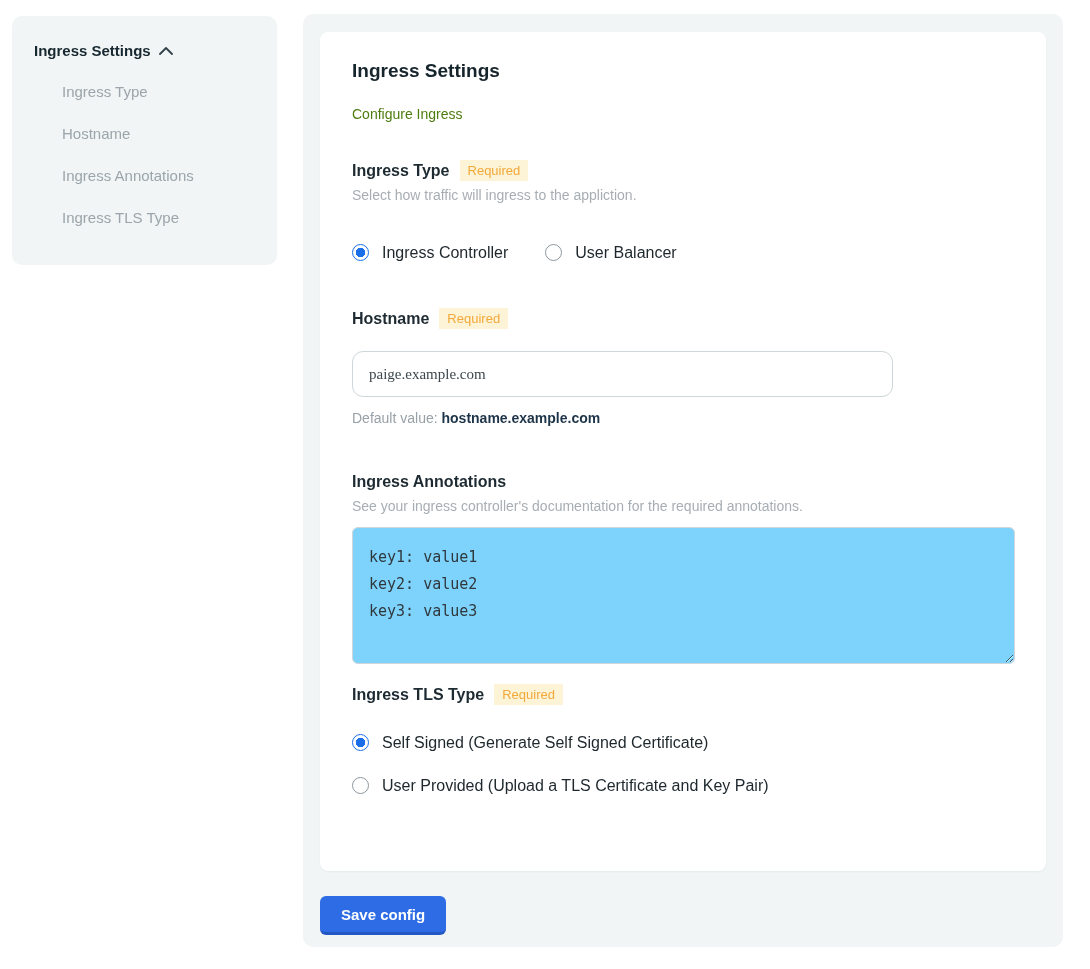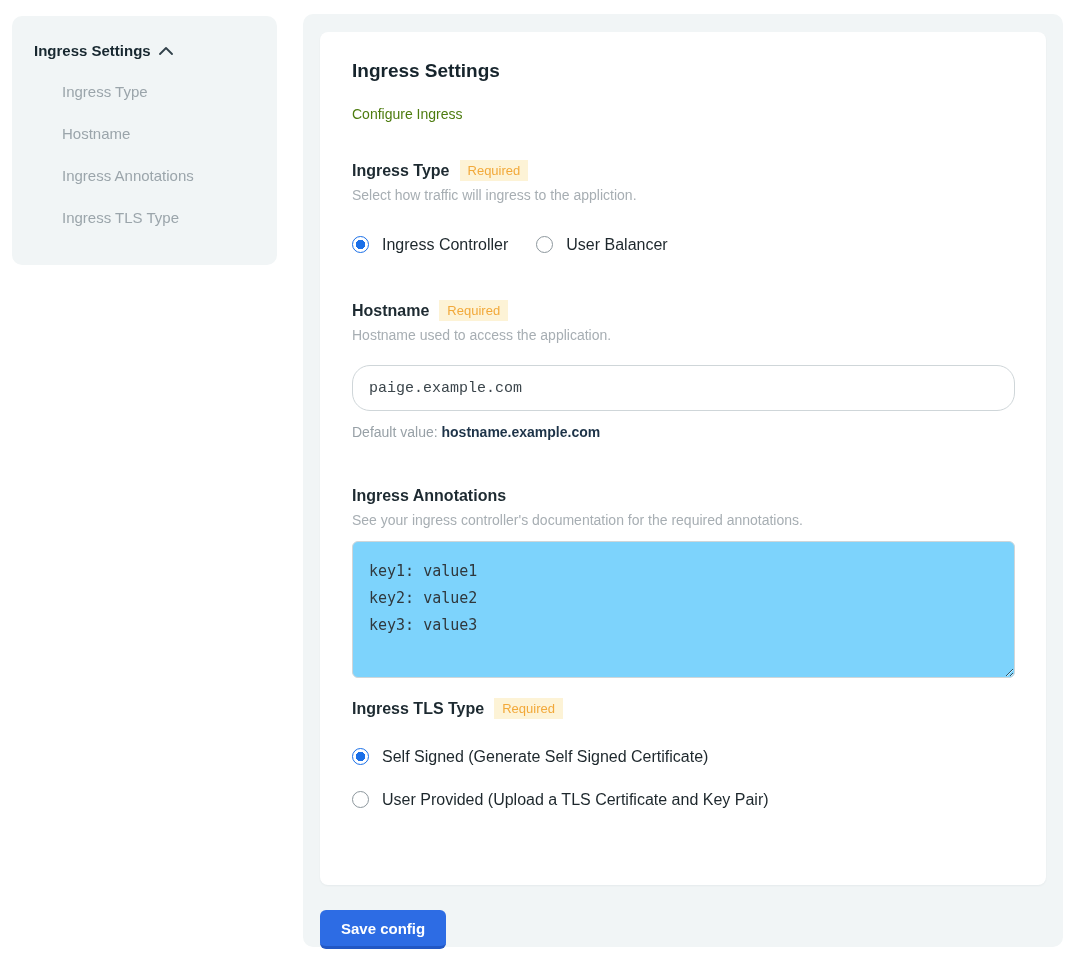--- a/index.html
+++ b/index.html
@@ -77,21 +77,21 @@
     padding: 3px 8px;
     border-radius: 0;
     line-height: 15px;
   }
   .sec-desc {
     margin-top: 6px;
     font-size: 14px; color: #a7aeb3; line-height: 16px;
   }
 
   
-  .radio-row { margin-top: 32px; display: flex; align-items: center; gap: 28px; }
+  .radio-row { margin-top: 40px; display: flex; align-items: center; gap: 37px; }
   .radio {
     display: inline-flex; align-items: center; gap: 13px;
     font-size: 16px; font-weight: 500; color: #1d272c;
     cursor: pointer; line-height: 19px;
   }
   .radio input {
     appearance: none; -webkit-appearance: none;
     width: 17px; height: 17px;
     border: 1.5px solid #8d979d;
     border-radius: 50%;
@@ -103,26 +103,26 @@
     border: 1.5px solid #1a6fe8;
     background: radial-gradient(circle, #1a6fe8 0 4.5px, #ffffff 5px 100%);
   }
   .radio-stack .radio { display: flex; }
   .radio-stack .radio + .radio { margin-top: 24px; }
   .radio-stack { margin-top: 28px; }
 
   
   .text-input {
     margin-top: 22px;
-    width: 663px; height: 46px;
+    width: 541px; height: 46px;
     border: 1px solid #cfd6d9;
-    border-radius: 18px;
+    border-radius: 11px;
     padding: 0 16px;
     font-size: 15px; color: #3c464c;
-    font-family: Liberation Mono, monospace;
+    font-family: Liberation Serif, serif;
     background: #ffffff;
     display: block;
   }
   .default-line {
     margin-top: 13px;
     font-size: 14px; color: #98a1a7; line-height: 16px;
   }
   .default-line b { color: #1d3348; font-weight: 700; }
 
   .annotations-area {
@@ -193,21 +193,20 @@
           <span>User Balancer</span>
         </label>
       </div>
     </div>
 
     <div class="section s2">
       <div class="sec-head">
         <span class="sec-title">Hostname</span>
         <span class="badge">Required</span>
       </div>
-      <p class="sec-desc">Hostname used to access the application.</p>
       <input class="text-input" type="text" value="paige.example.com" style="">
       <p class="default-line">
         <span>Default value:</span>
         <b>hostname.example.com</b>
       </p>
     </div>
 
     <div class="section s3">
       <div class="sec-head">
         <span class="sec-title">Ingress Annotations</span>

